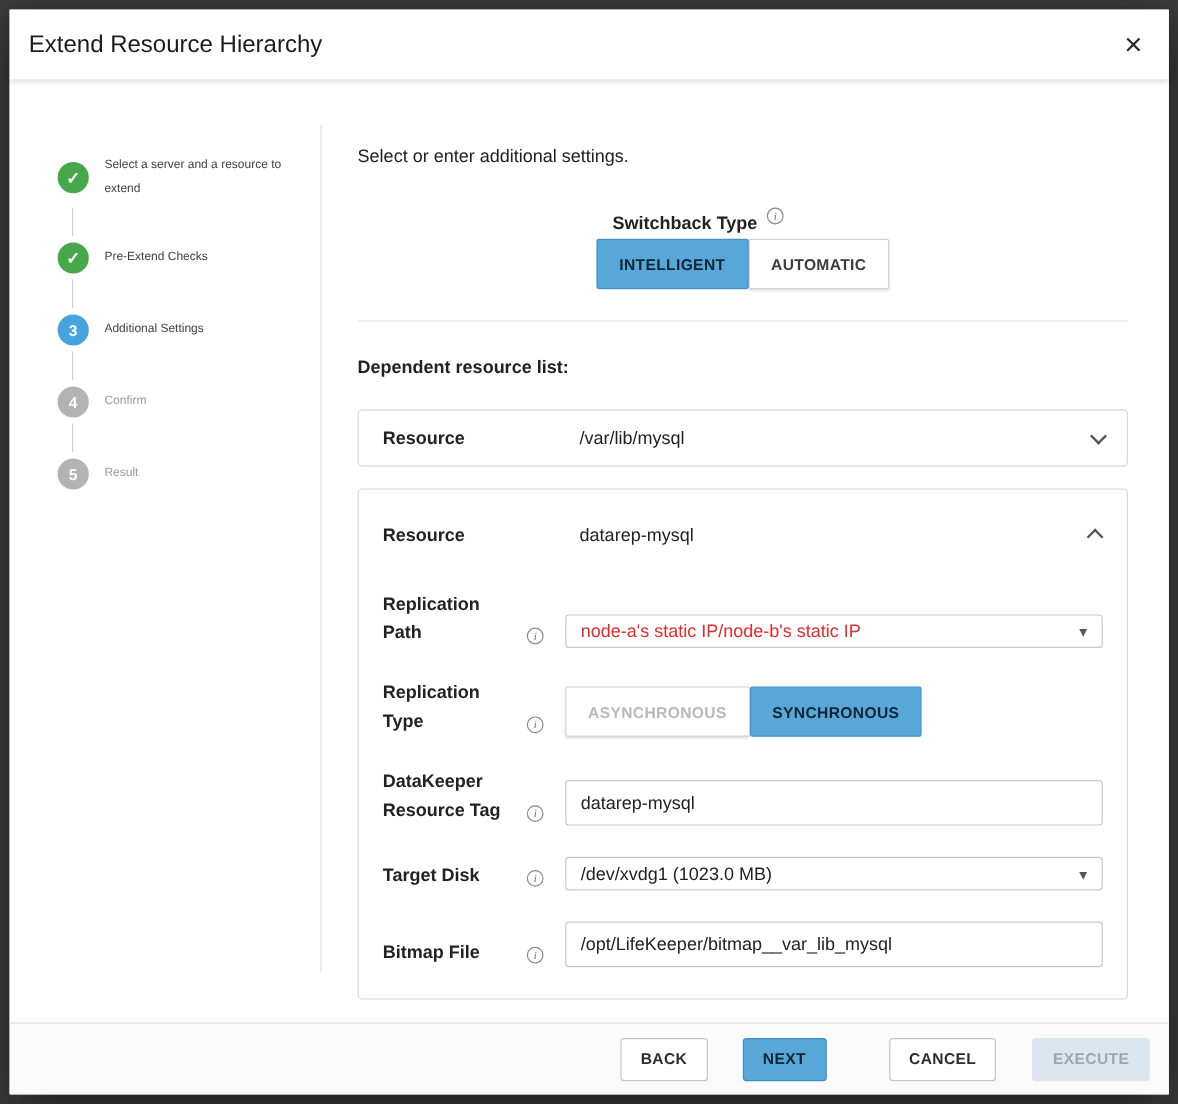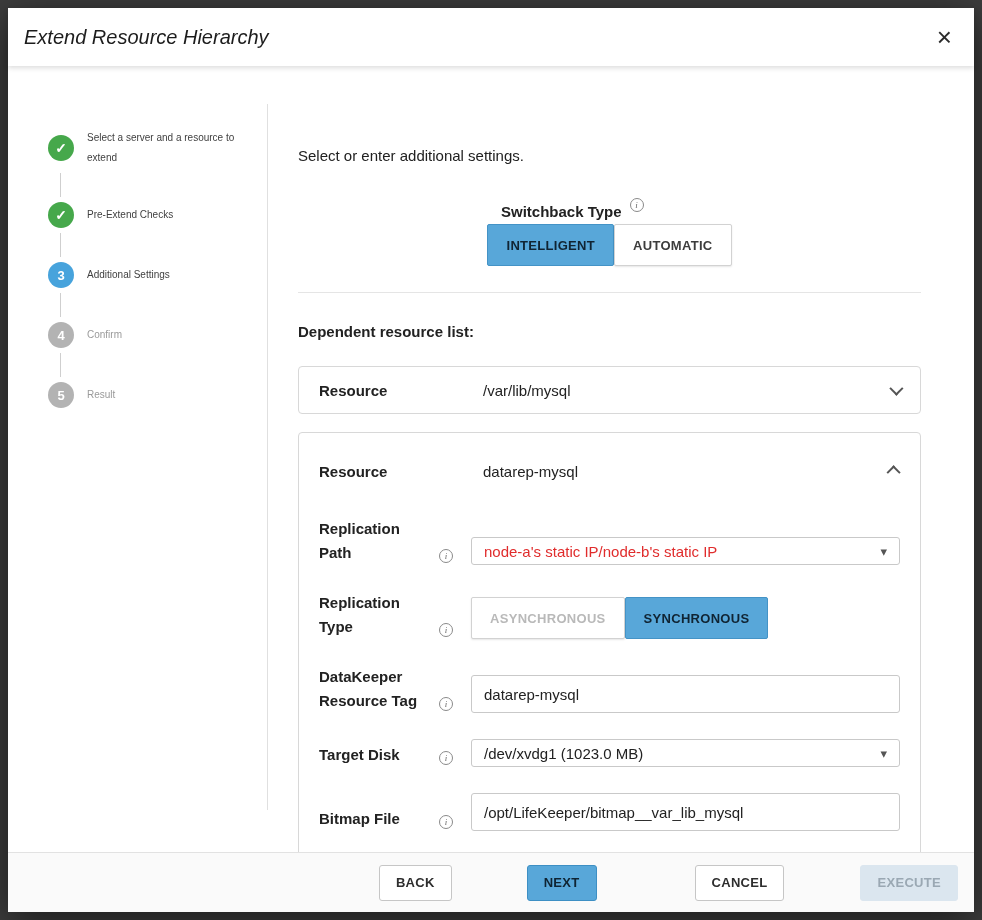--- a/index.html
+++ b/index.html
@@ -14,21 +14,21 @@
     box-shadow:0 10px 40px rgba(0,0,0,.55);
   }
 
   
   .dialog-header {
     height:58px; flex:0 0 58px; background:#fff;
     display:flex; align-items:center; justify-content:space-between;
     padding:0 18px 0 16px; position:relative; z-index:3;
     box-shadow:0 2px 5px rgba(0,0,0,.14);
   }
-  .dialog-title { font-size:20px; color:#1c1c1c;font-style:italic; }
+  .dialog-title { font-size:20px; color:#1c1c1c; }
   .close-btn {
     background:none; border:none; font-size:26px; line-height:1; color:#2b2b2b;
     cursor:pointer; font-family:"Liberation Sans", sans-serif; padding:2px 4px;
   }
 
   
   .dialog-body { flex:1 1 auto; display:flex; background:#fff; overflow:hidden; }
 
   
   .stepper { width:259px; flex:0 0 259px; padding:62px 0 0 40px; }
@@ -42,21 +42,21 @@
   .bullet.current { background:#47a3dc; }
   .bullet.pending { background:#b3b3b3; }
   .bullet .check-glyph { font-size:14px; }
   .step-label { font-size:10px; line-height:20px; color:#3f3f3f; width:160px; }
   .step.pending .step-label { color:#9a9a9a; }
   .connector { width:1px; height:24px; background:#cfcfcf; margin:5px 0 5px 12px; }
 
   .v-divider { width:1px; flex:0 0 1px; background:#e0e0e0; margin:38px 0 42px; }
 
   
-  .content { flex:1 1 auto; padding:56px 53px 0 30px;margin-top:25px; }
+  .content { flex:1 1 auto; padding:56px 34px 0 30px; }
   .intro { font-size:15px; color:#212121; margin-bottom:36px; }
 
   .switchback-row { display:flex; align-items:center; margin-bottom:0;flex-direction:column; }
   .switchback-label-wrap { width:217px; display:flex; align-items:flex-start; }
   .field-name { font-size:15px; font-weight:bold; color:#222; line-height:24px; }
 
   .info-icon {
     width:14px; height:14px; border:1px solid #8a8a8a; border-radius:50%;
     color:#6b6b6b; font-size:9px; font-family:"Liberation Serif", serif; font-style:italic;
     display:inline-flex; align-items:center; justify-content:center;
@@ -112,21 +112,21 @@
 
   .text-input {
     width:100%; height:38px; border:1px solid #c9c9c9; border-radius:3px;
     padding:0 12px; font-size:15px; color:#222; background:#fff;
     font-family:"Liberation Sans", sans-serif;
   }
 
   
   .dialog-footer {
     height:60px; flex:0 0 60px; background:#fafafa; border-top:1px solid #e2e2e2;
-    display:flex; align-items:center; justify-content:flex-end; padding-right:16px;gap:46px;
+    display:flex; align-items:center; justify-content:flex-end; padding-right:16px;
   }
   .btn {
     height:36px; padding:0 16px; font-size:13px; font-weight:bold; letter-spacing:.3px;
     border-radius:3px; cursor:pointer; font-family:"Liberation Sans", sans-serif;
     background:#fff; border:1px solid #c6c6c6; color:#2e2e2e;
   }
   .btn.primary { background:#58a7d9; border-color:#3d8fc4; color:#0f2433; }
   .btn.disabled { background:#dbe6ef; border-color:#dbe6ef; color:#9aa8b3; cursor:default; }
   .btn + .btn { margin-left:29px; }
   .btn.gap-large { margin-left:52px; }

